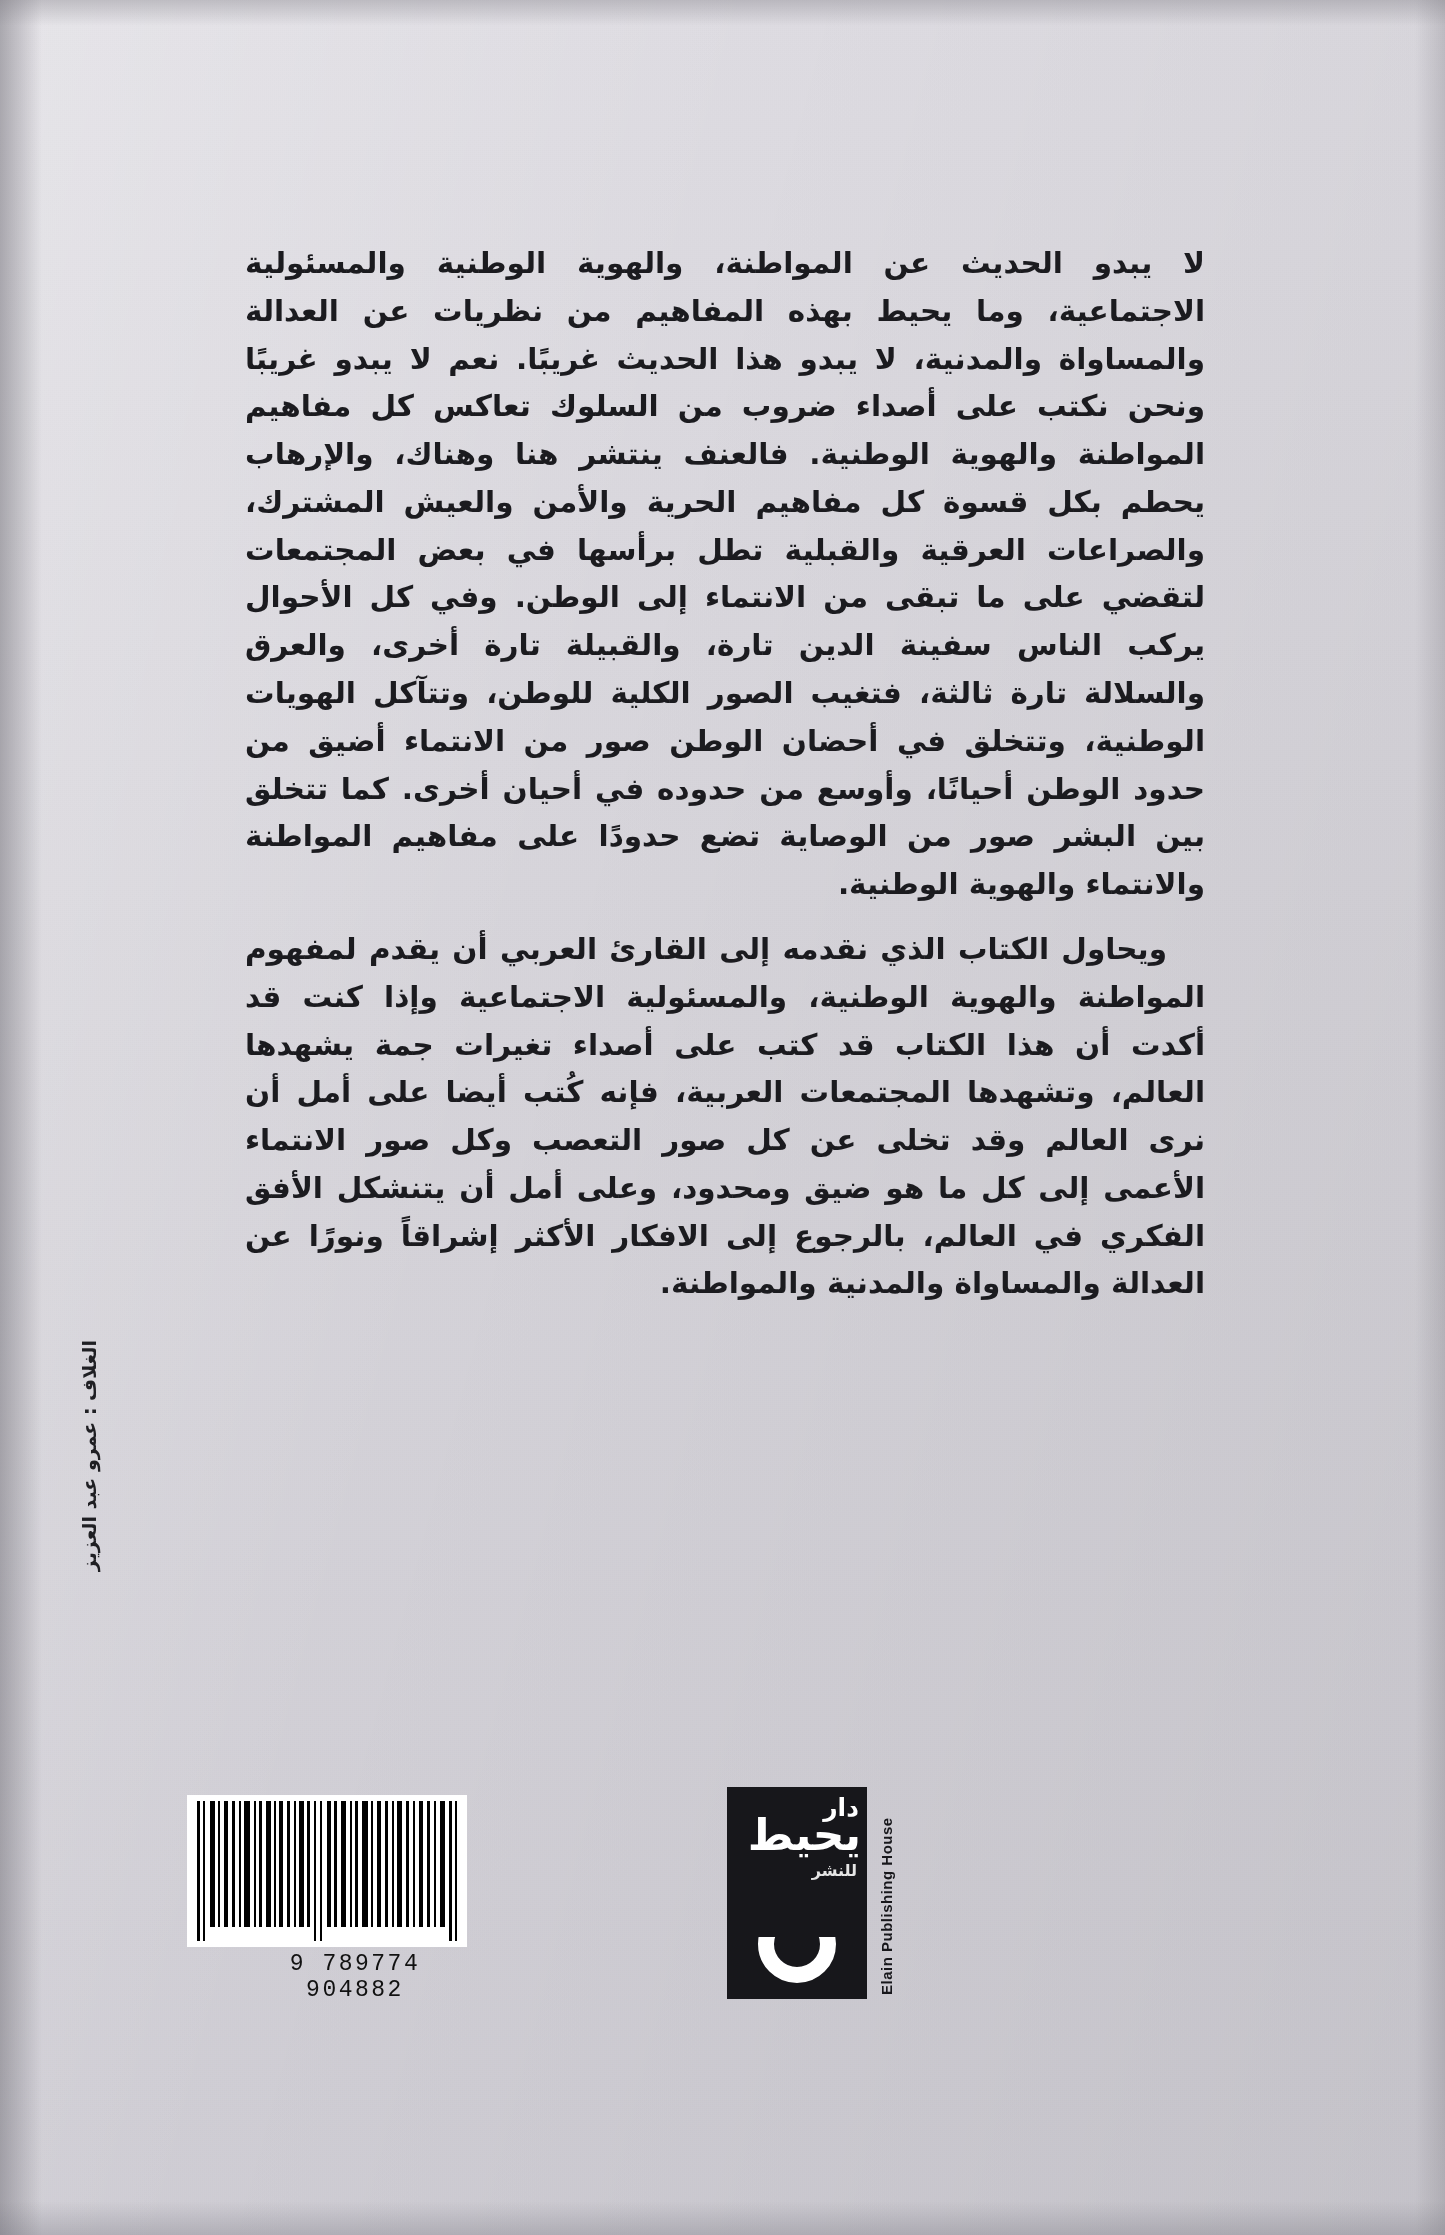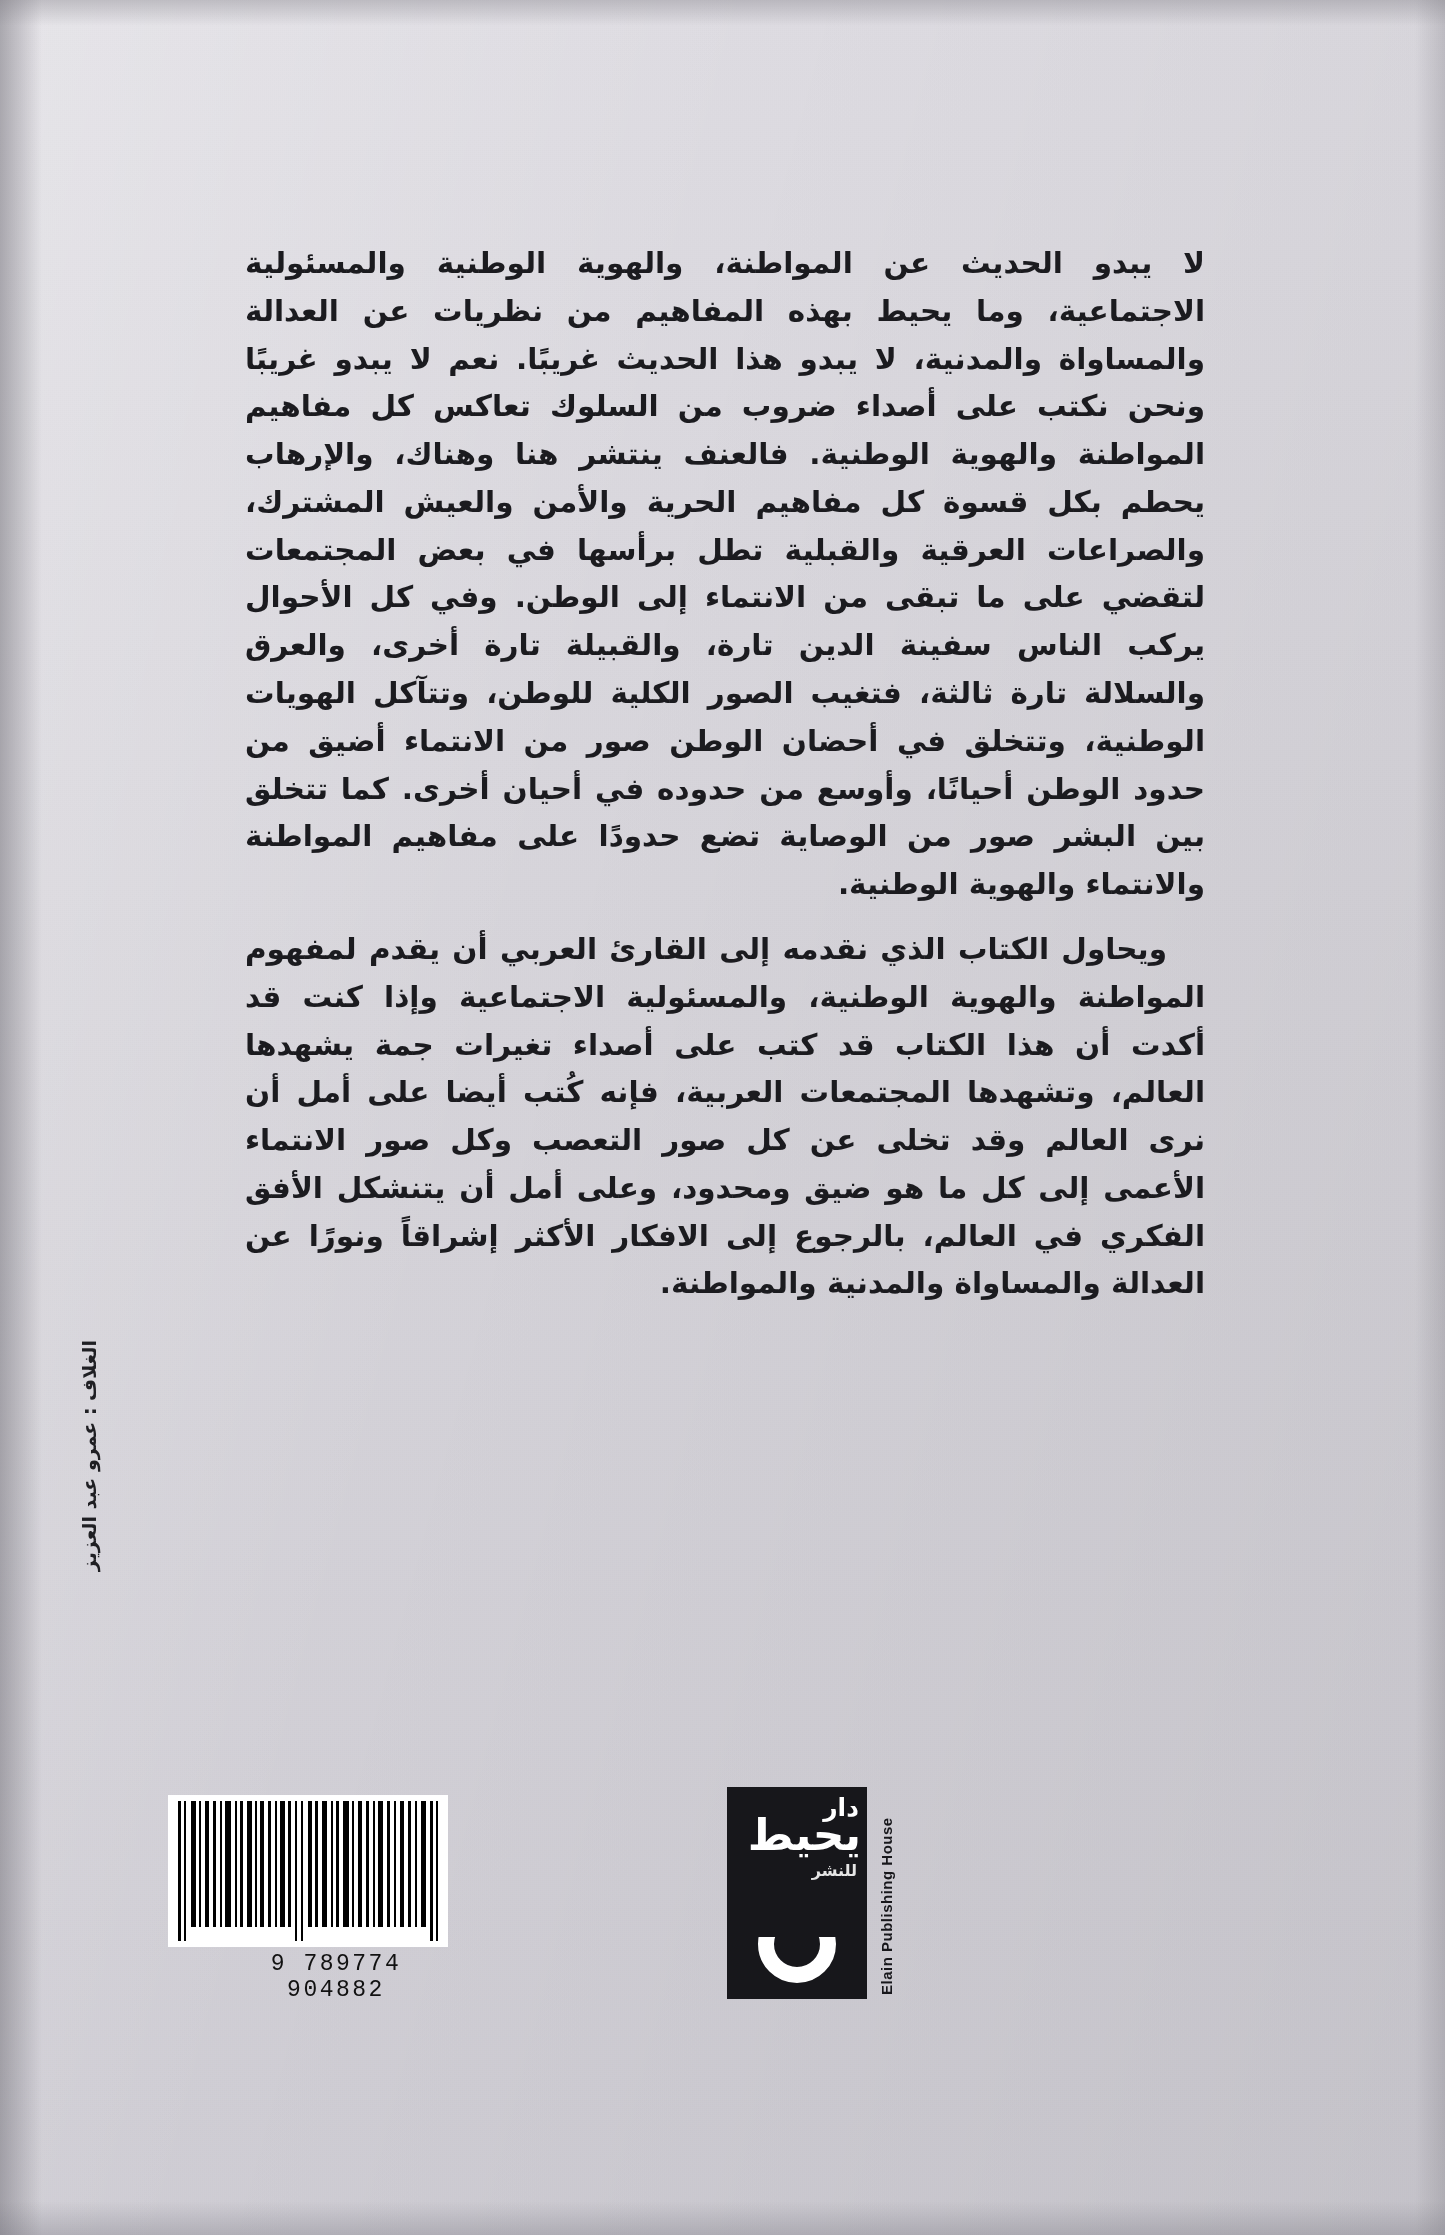--- a/index.html
+++ b/index.html
@@ -102,21 +102,21 @@
     font-size: 19px;
     font-weight: 600;
     direction: rtl;
     white-space: nowrap;
     text-align: right;
   }
 
   
   #barcode-block {
     position: absolute;
-    left: 224px;
+    left: 243px;
     bottom: 232px;
     width: 224px;
   }
   #barcode-bars {
     width: 280px;
     height: 152px;
     background: #fff;
     padding: 6px 4px 0 4px;
     box-sizing: border-box;
   }

